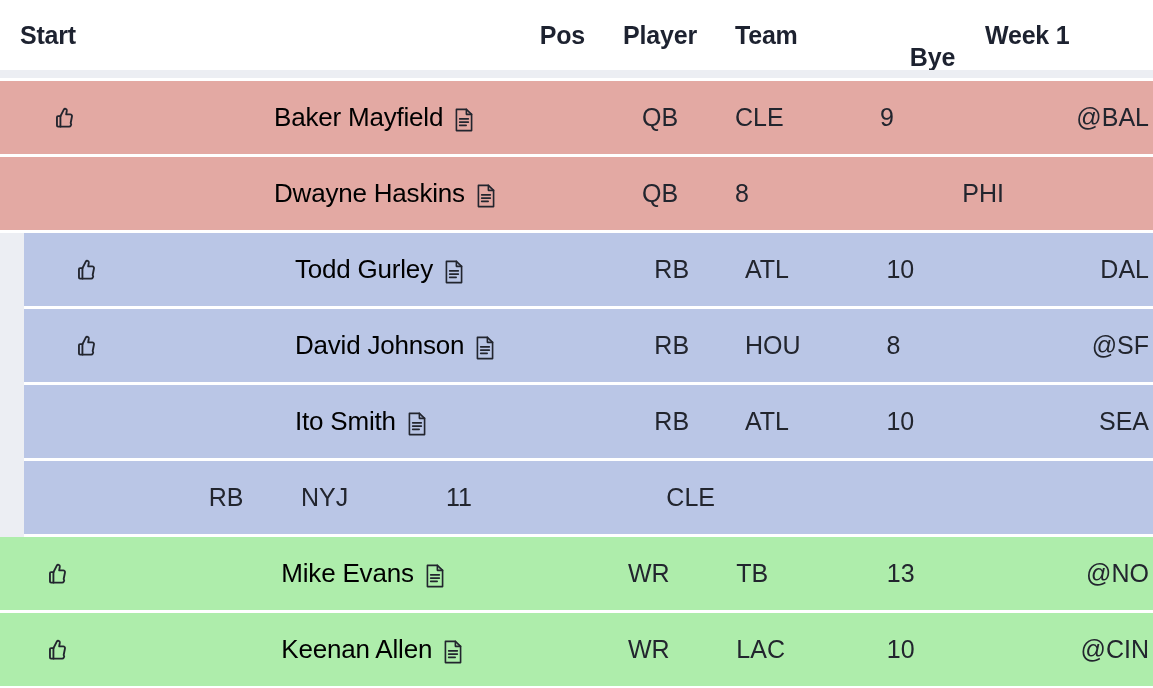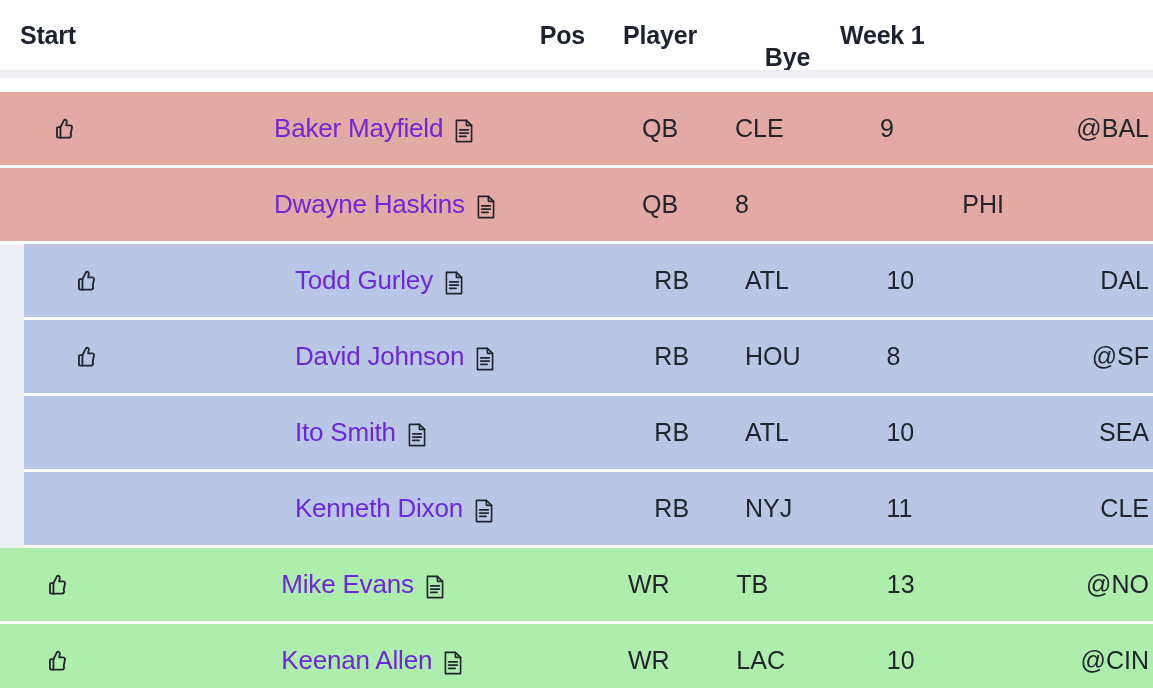--- a/index.html
+++ b/index.html
@@ -17,21 +17,21 @@
 
   .roster-table {
     width: 1153px;
     height: 688px;
     position: relative;
     background: #eceef3;
   }
 
   
   .thead {
-    height: 92px;
+    height: 81px;
     background: #ffffff;
     position: relative;
     box-sizing: border-box;
   }
   .thead-inner {
     position: absolute;
     left: 0; right: 0;
     top: 0;
     height: 70px;
     display: flex;
@@ -90,21 +90,21 @@
   .cell-pos-name {
     width: 458px;
     padding-left: 147px;
     display: flex;
     align-items: center;
     gap: 10px;
     box-sizing: border-box;
   }
   .player-name {
     font-size: 26px;
-    color: #6d28d9;
+    color: #000000;
     letter-spacing: -0.2px;
   }
   .cell-player { width: 150px; text-align: center; }
   .cell-team   { width: 145px; text-align: left; }
   .cell-bye    { width: 105px; text-align: left; }
   .cell-week   { width: 168px; text-align: right; padding-right: 4px; }
 
   .thumb-icon {
     width: 26px;
     height: 26px;
@@ -127,20 +127,21 @@
 </head>
 <body>
 
 <div class="roster-table">
 
   <div class="thead">
     <div class="thead-inner">
       <div class="th th-start">Start</div>
       <div class="th th-pos">Pos</div>
       <div class="th th-player">Player</div>
+      <div class="th th-team">Team</div>
       <div class="th th-bye">Bye</div>
       <div class="th th-week">Week 1</div>
     </div>
     <div class="header-shadow"></div>
   </div>
 
   <div class="tbody" id="tbody">
       <div class="row pos-qb">
         <div class="cell cell-start">
           <span class="thumb-icon">
@@ -247,30 +248,20 @@
         </div>
         <div class="cell cell-player">RB</div>
         <div class="cell cell-team">ATL</div>
         <div class="cell cell-bye">10</div>
         <div class="cell cell-week">SEA</div>
       </div>
       <div class="row pos-rb">
         <div class="cell cell-start">
           <span class="thumb-slot"></span>
         </div>
-        <div class="cell cell-pos-name">
-          <span class="player-name">Kenneth Dixon</span>
-          <span class="note-icon">
-            <svg width="22" height="26" viewBox="0 0 20 24" fill="none" stroke="#22252e" stroke-width="1.5" stroke-linecap="round" stroke-linejoin="round">
-              <path d="M3 2.2h9.2L17 6.8V21.8H3z"></path>
-              <path d="M12.2 2.2v4.6H17"></path>
-              <path d="M6 11h8M6 14h8M6 17h6"></path>
-            </svg>
-          </span>
-        </div>
         <div class="cell cell-player">RB</div>
         <div class="cell cell-team">NYJ</div>
         <div class="cell cell-bye">11</div>
         <div class="cell cell-week">CLE</div>
       </div>
       <div class="row pos-wr">
         <div class="cell cell-start">
           <span class="thumb-icon">
             <svg width="26" height="26" viewBox="0 0 24 24" fill="none" stroke="#22252e" stroke-width="1.7" stroke-linecap="round" stroke-linejoin="round">
               <path d="M6.5 10.2h2.2V20H6.5a1 1 0 0 1-1-1v-7.8a1 1 0 0 1 1-1z"></path>

